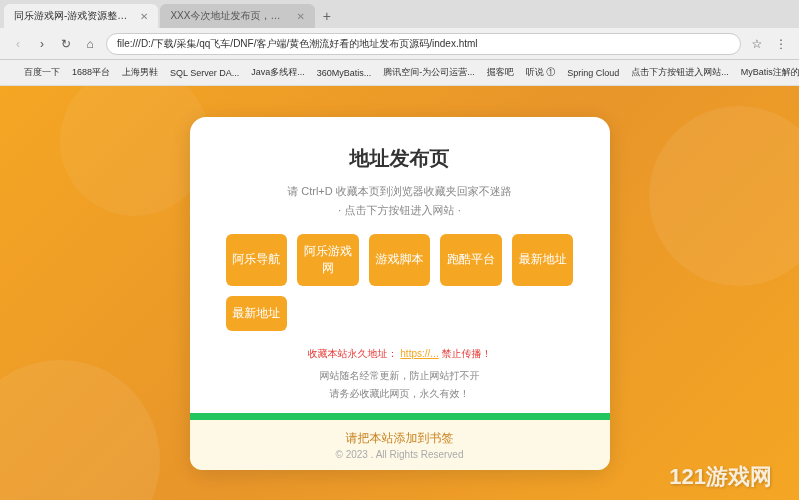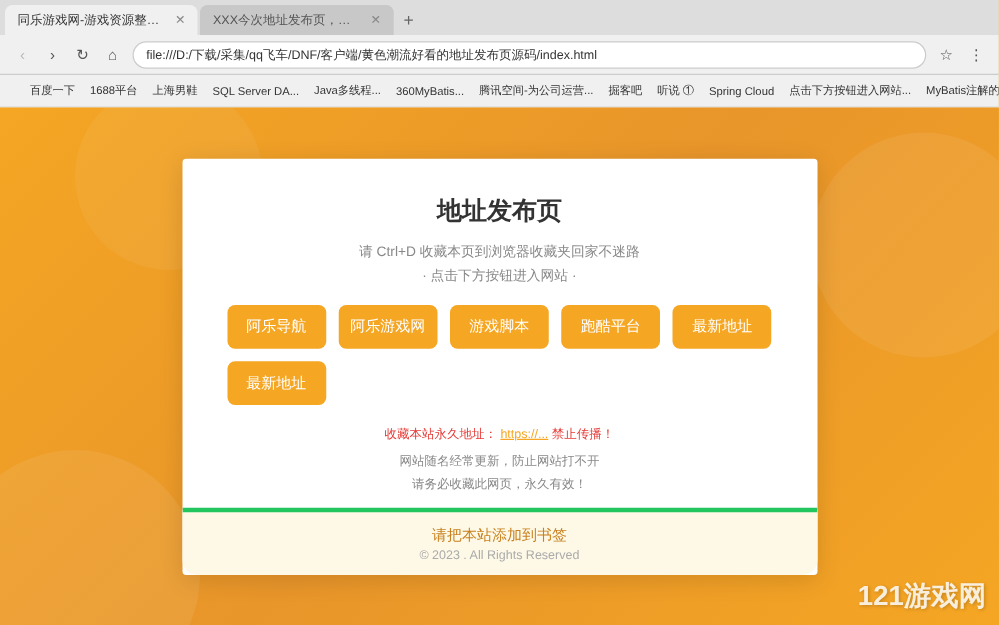--- a/index.html
+++ b/index.html
@@ -183,22 +183,22 @@
     }
     .circle-3 {
       width: 180px; height: 180px;
       top: 20px; right: -30px;
       background: rgba(255,255,255,0.07);
     }
 
     
     .card {
       background: white;
-      border-radius: 3px;
-      width: 508px;
+      border-radius: 16px;
+      width: 420px;
       padding: 28px 36px 24px;
       box-shadow: 0 4px 20px rgba(0,0,0,0.12);
       position: relative;
       z-index: 2;
     }
 
     .card-title {
       text-align: center;
       font-size: 20px;
       font-weight: bold;
@@ -258,21 +258,21 @@
 
     .notice-text {
       text-align: center;
       font-size: 10px;
       color: #888;
       margin-bottom: 4px;
     }
 
     .footer-bar {
       background: #fef9e7;
-      border-top: 4px solid #22c55e;
+      border-top: 7px solid #22c55e;
       padding: 10px 20px;
       text-align: center;
       margin: 0 -36px -24px;
       border-radius: 0 0 12px 12px;
       margin-top: 12px;
     }
 
     .footer-bar-text {
       font-size: 12px;
       color: #c8811f;
@@ -282,21 +282,21 @@
     .footer-copyright {
       font-size: 10px;
       color: #aaa;
       margin-top: 2px;
     }
 
     
     .watermark {
       position: absolute;
       bottom: 8px;
-      right: 10px;
+      right: 27px;
       font-size: 22px;
       font-weight: bold;
       color: rgba(255,255,255,0.85);
       z-index: 3;
       text-shadow: 1px 1px 3px rgba(0,0,0,0.2);
       margin-top: 45px;
     }
   </style>
 </head>
 <body>

